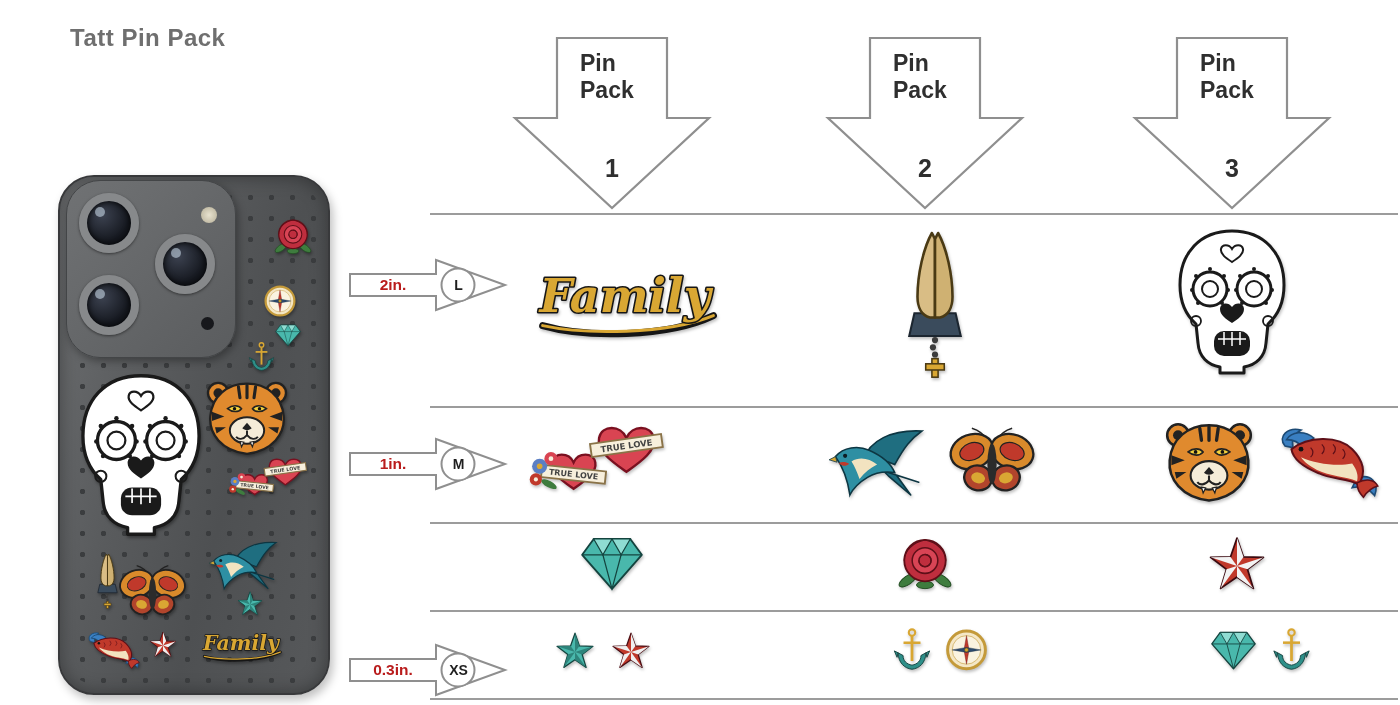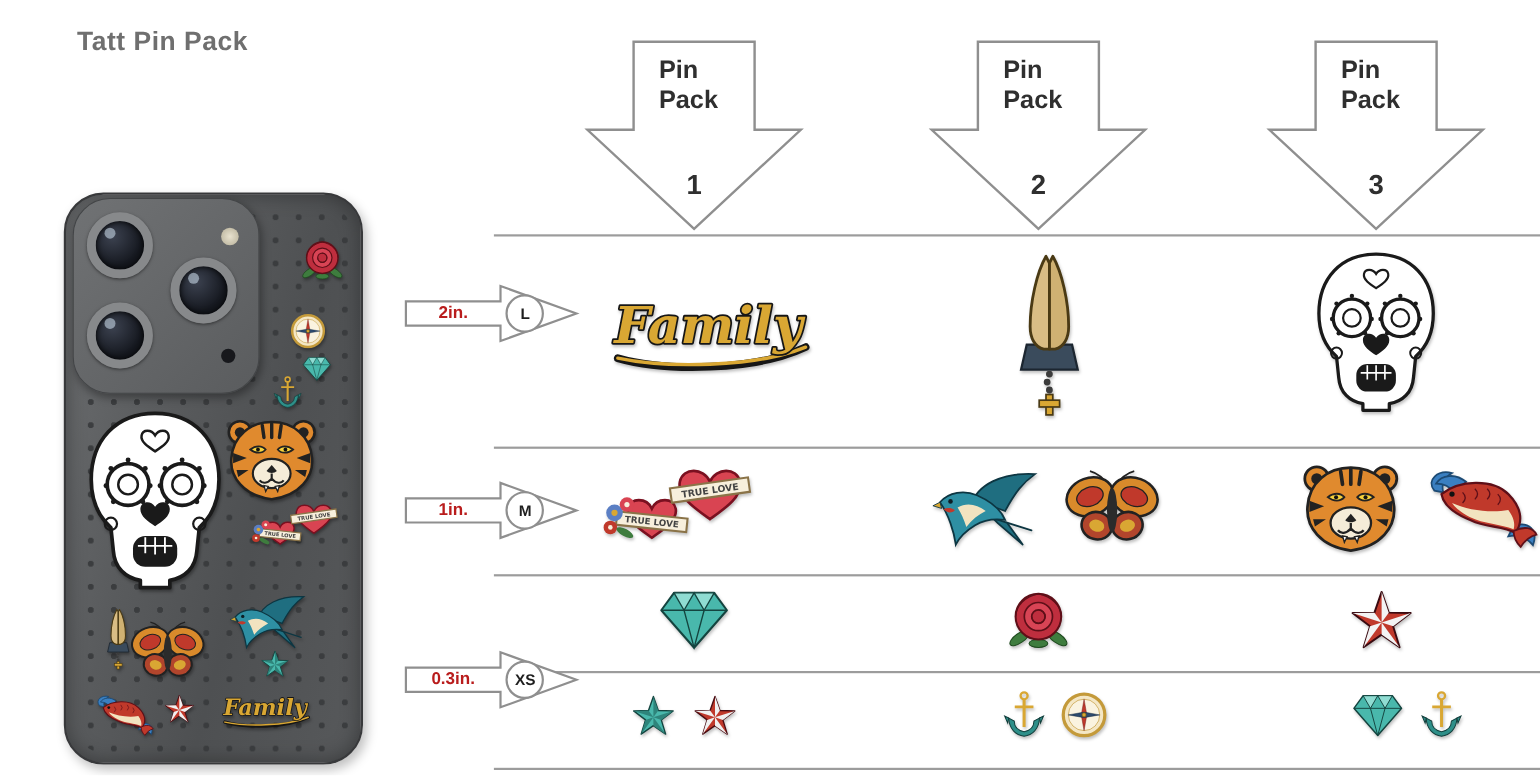--- a/index.html
+++ b/index.html
@@ -35,21 +35,21 @@
     border:8px solid #87898b; box-shadow:inset 0 0 6px #000, 0 1px 3px rgba(0,0,0,.5);}
   .lens::after{content:""; position:absolute; left:8px; top:6px; width:10px; height:10px;
     border-radius:50%; background:rgba(210,225,240,.55);}
   .flash{position:absolute; left:134px; top:26px; width:16px; height:16px; border-radius:50%;
     background:radial-gradient(circle,#e8e2cf,#b5ae97);}
   .lidar{position:absolute; left:134px; top:136px; width:13px; height:13px; border-radius:50%; background:#17181c;}
   .phone-pins{position:absolute; inset:0;}
   .phone-pins svg{position:absolute; filter:drop-shadow(1px 2px 1.5px rgba(0,0,0,.35));}
 
   
-  .grid{position:absolute; inset:0;margin-left:19px;}
+  .grid{position:absolute; inset:0;}
   .hline{position:absolute; left:430px; width:968px; height:2px; background:var(--divider-gray);}
 
   .col-arrow{position:absolute; top:36px; width:200px; height:175px;}
   .col-arrow polygon{fill:#fff; stroke:var(--arrow-outline); stroke-width:2.2;}
   .col-label{position:absolute; top:14px; left:0; width:200px; text-align:center;
     font-size:23px; line-height:27px; font-weight:bold; color:var(--arrow-text);}
   .col-label span{display:inline-block; width:64px; text-align:left;}
   .col-num{position:absolute; top:118px; left:0; width:200px; text-align:center;
     font-size:25px; font-weight:bold; color:var(--arrow-text);}
 
@@ -360,21 +360,21 @@
       <div class="row-code">L</div>
     </div>
     <div class="row-arrow" style="top:434px;">
       <svg viewBox="0 0 162 60" width="162" height="60">
         <polygon points="2,19 88,19 88,5 157,30 88,55 88,41 2,41"></polygon>
         <circle cx="110" cy="30" r="16.5"></circle>
       </svg>
       <div class="row-size">1in.</div>
       <div class="row-code">M</div>
     </div>
-    <div class="row-arrow" style="top:588px;">
+    <div class="row-arrow" style="top:640px;">
       <svg viewBox="0 0 162 60" width="162" height="60">
         <polygon points="2,19 88,19 88,5 157,30 88,55 88,41 2,41"></polygon>
         <circle cx="110" cy="30" r="16.5"></circle>
       </svg>
       <div class="row-size">0.3in.</div>
       <div class="row-code">XS</div>
     </div>
 
     <div id="cells-layer">
         <div class="cell" style="left: 625px; top: 302px;">

